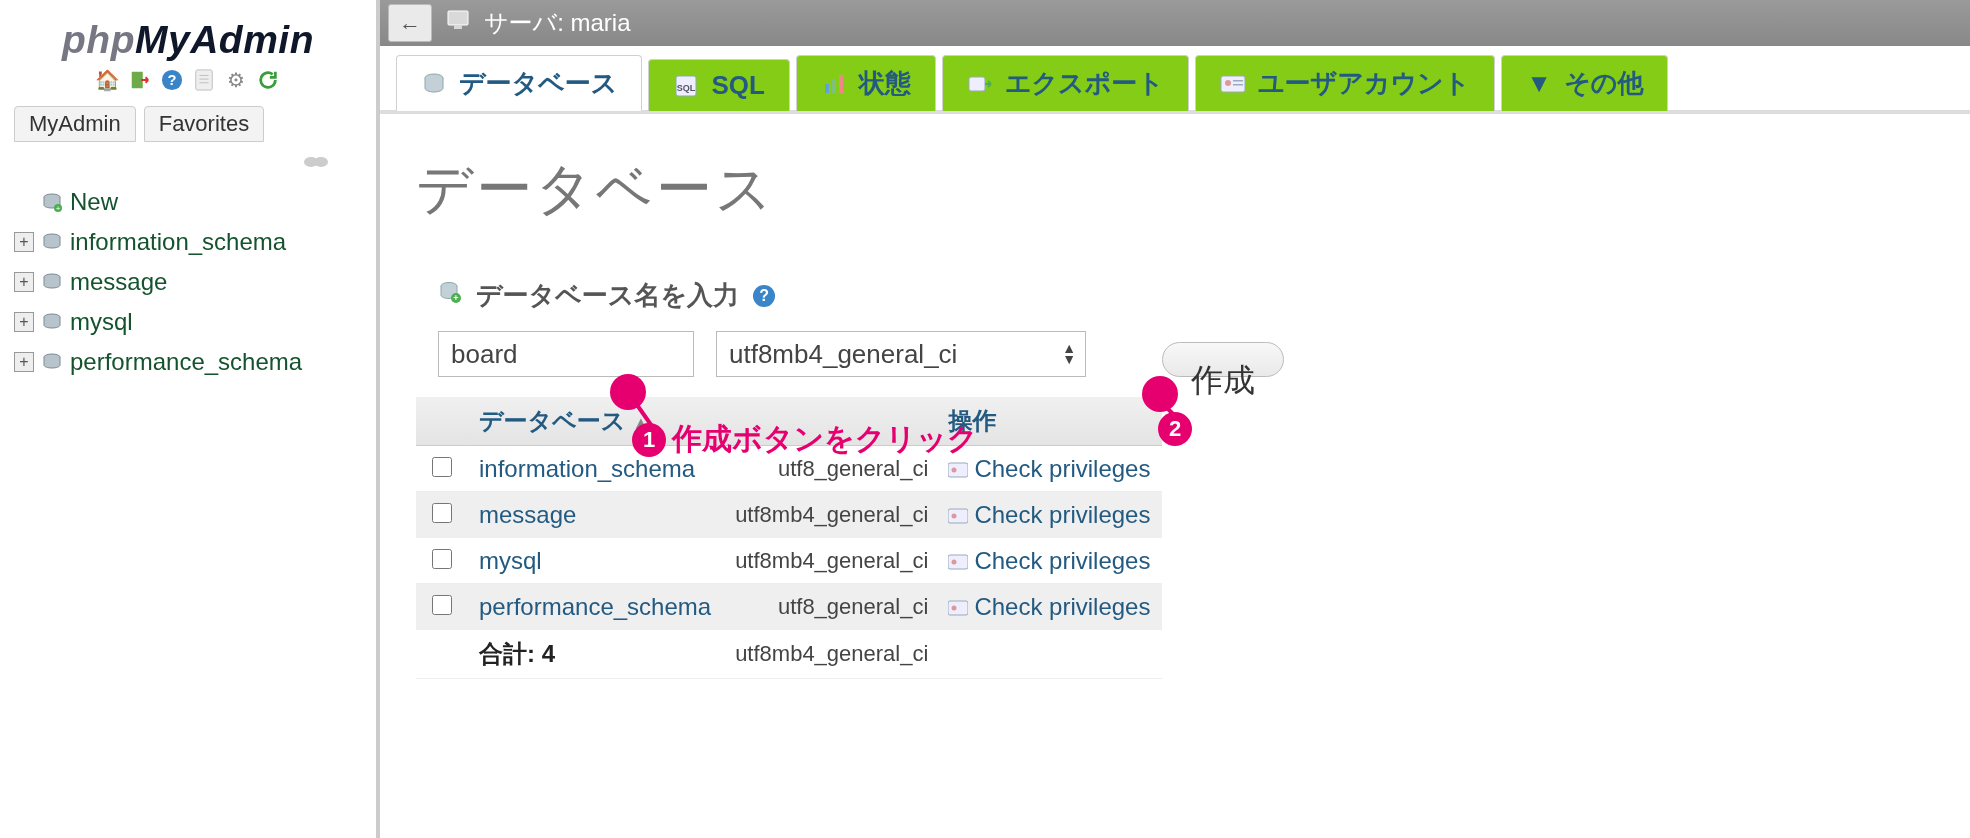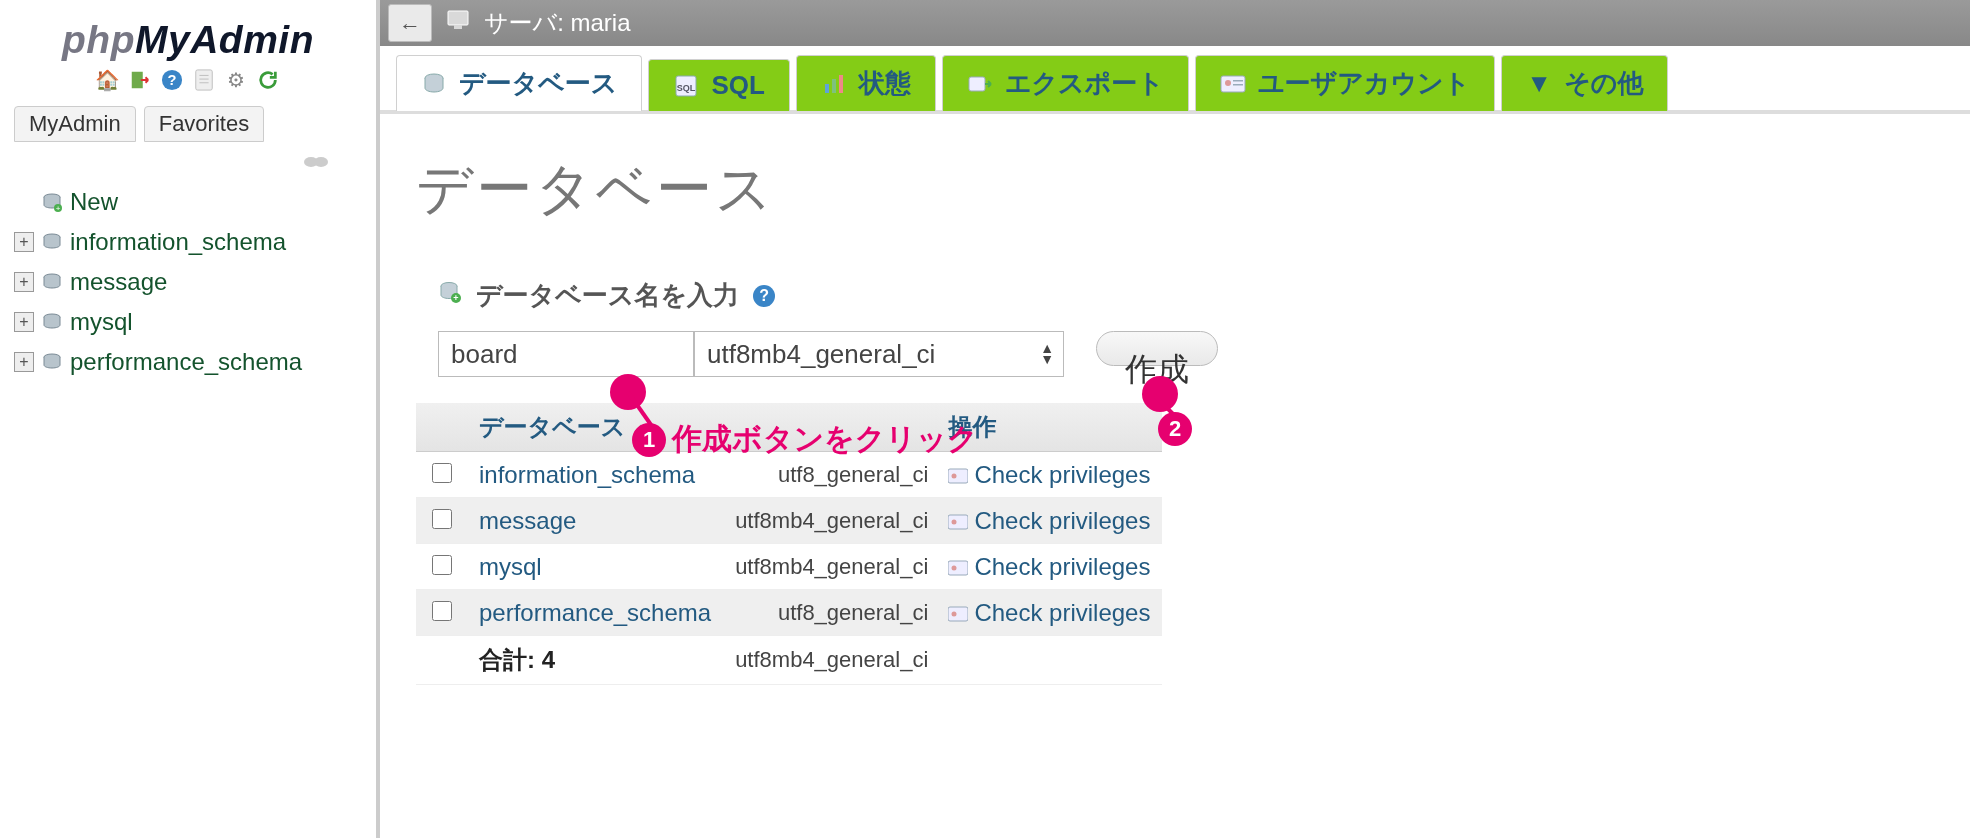--- a/index.html
+++ b/index.html
@@ -153,23 +153,23 @@
     font-size:26px;font-weight:700;color:#555;
     margin-bottom:18px;
     padding-left:22px;
   }
   .create-row .help-ico{
     width:22px;height:22px;border-radius:50%;
     background:#3a85c7;color:#fff;font-size:16px;font-weight:700;
     display:inline-flex;align-items:center;justify-content:center;
   }
   .create-form{
-    display:flex;align-items:flex-start;
+    display:flex;align-items:flex-end;gap:22px;
     padding-left:22px;
-    margin-bottom:26px;
+    margin-bottom:20px;
   }
   .txt{
     height:46px;border:1px solid #bbb;font-size:26px;
     padding:4px 12px;color:#444;
   }
   .txt.dbname{width:256px}
   .sel{
     height:46px;border:1px solid #bbb;font-size:26px;
     padding:4px 12px;color:#444;appearance:none;background:#fff;
   }

